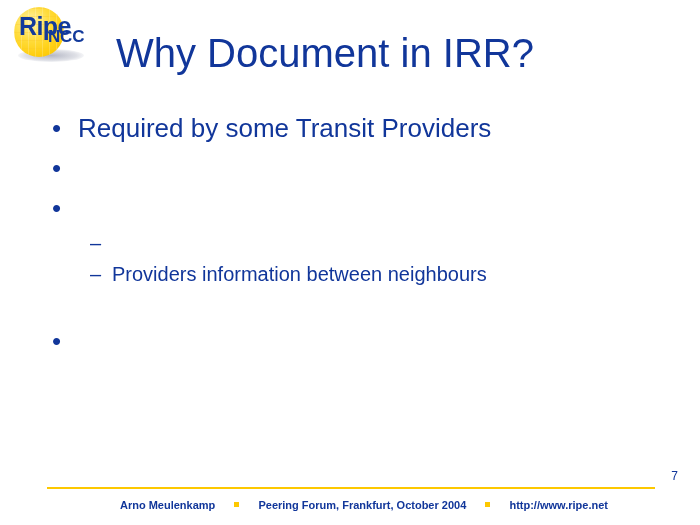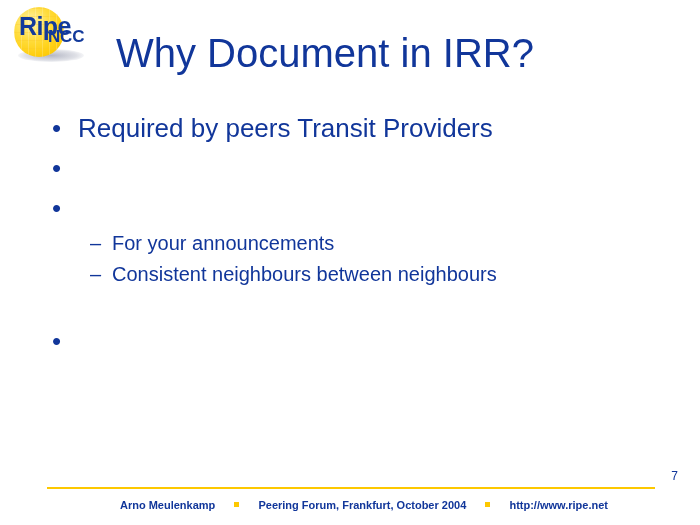--- a/index.html
+++ b/index.html
@@ -190,39 +190,38 @@
     <div id="logo-ripe">Ripe</div>
     <div id="logo-ncc">NCC</div>
   </div>
 
   <div id="title">Why Document in IRR?</div>
 
   <div id="body-list">
 
     <div class="l1">
       <span class="marker">•</span>
-      <span>Required by peers Transit Providers</span>
+      <span>Required by some Transit Providers</span>
     </div>
 
     <div class="l1">
       <span class="marker">•</span>
     </div>
 
     <div class="l1">
       <span class="marker">•</span>
     </div>
 
     <div class="l2">
       <span class="marker">–</span>
-      <span>For your announcements</span>
     </div>
 
     <div class="l2">
       <span class="marker">–</span>
-      <span>Consistent neighbours between neighbours</span>
+      <span>Providers information between neighbours</span>
     </div>
 
     <div class="spacer"></div>
 
     <div class="l1">
       <span class="marker">•</span>
     </div>
 
   </div>
 

